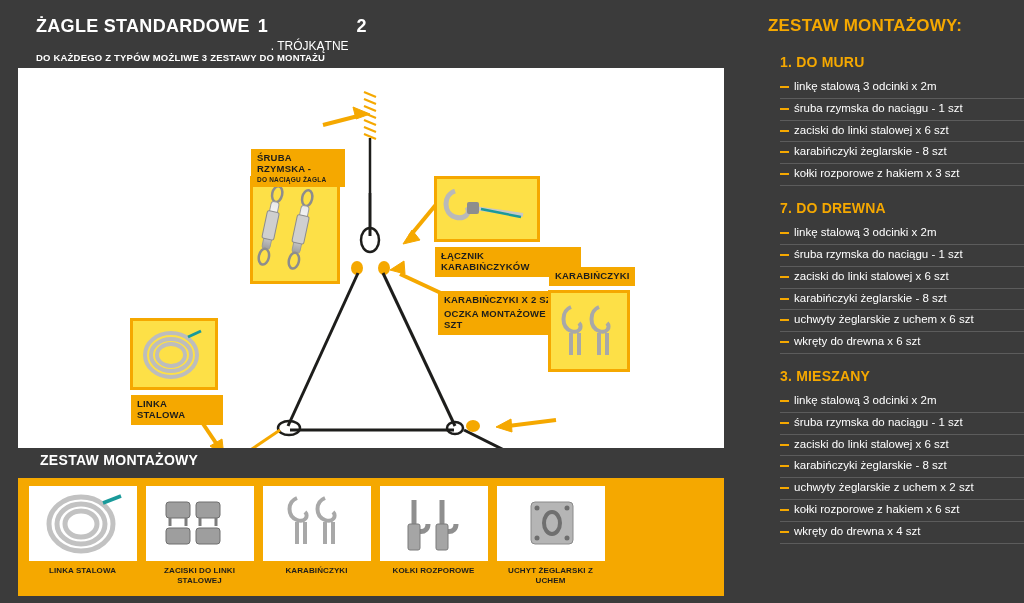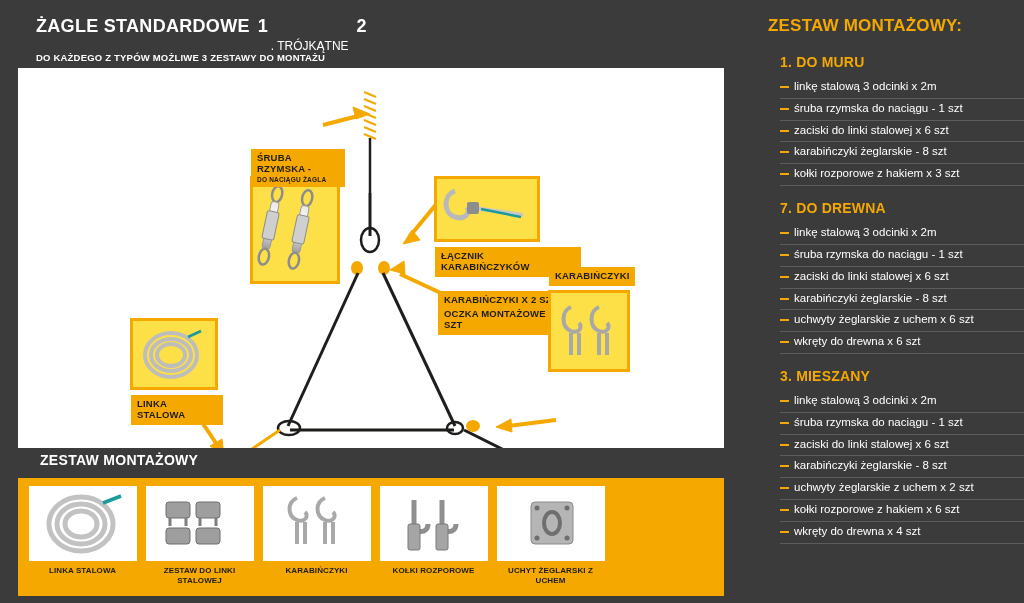--- a/index.html
+++ b/index.html
@@ -386,21 +386,21 @@
             <rect x="16" y="12" width="24" height="16" rx="3"></rect>
             <rect x="46" y="12" width="24" height="16" rx="3"></rect>
             <rect x="16" y="38" width="24" height="16" rx="3"></rect>
             <rect x="46" y="38" width="24" height="16" rx="3"></rect>
           </g>
           <g fill="none" stroke="#7c7c7c" stroke-width="3">
             <path d="M20,28 L20,36 M36,28 L36,36 M50,28 L50,36 M66,28 L66,36"></path>
           </g>
         </svg>
       </div>
-      <div class="cap">ZESTAW DO LINKI STALOWEJ</div>
+      <div class="cap">ZACISKI DO LINKI STALOWEJ</div>
     </div>
 
     <div class="bi">
       <div class="thumb">
         <svg width="100" height="68" viewBox="0 0 100 68">
           <g fill="none" stroke="#a8a8a8" stroke-width="4">
             <path d="M30,8 C20,12 20,26 30,30 C38,33 42,26 38,22"></path>
             <path d="M30,32 L30,54 M38,32 L38,54"></path>
             <path d="M58,8 C48,12 48,26 58,30 C66,33 70,26 66,22"></path>
             <path d="M58,32 L58,54 M66,32 L66,54"></path>

